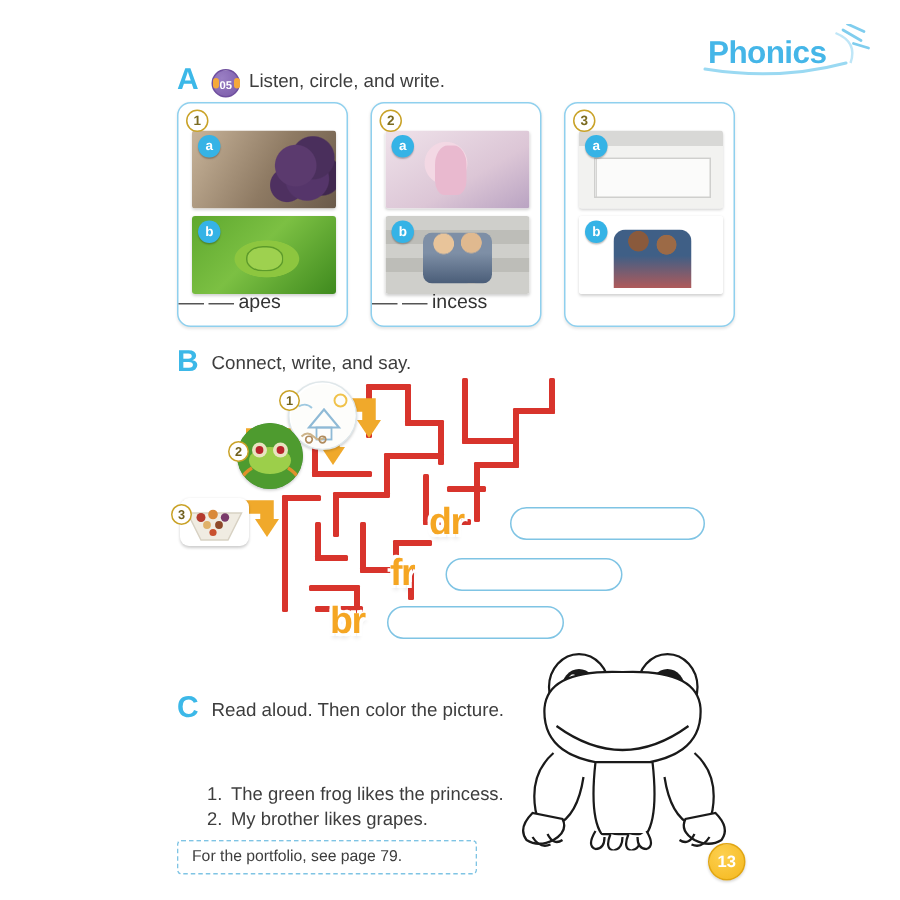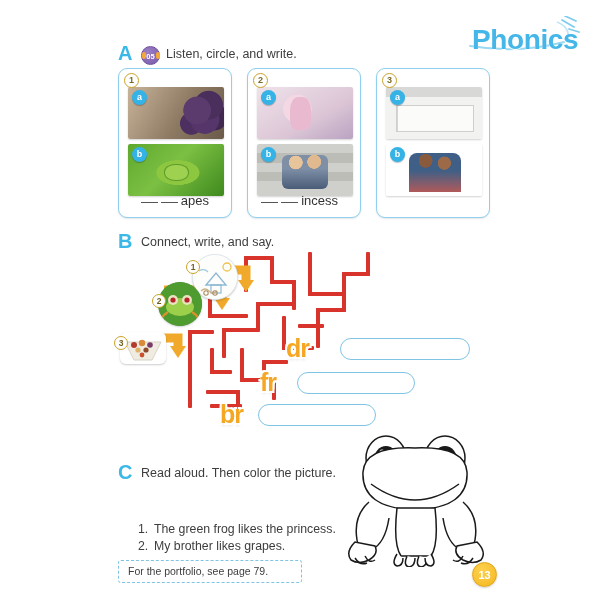--- a/index.html
+++ b/index.html
@@ -11,21 +11,21 @@
     overflow: hidden;
     color: #3b3b3b;
   }
 
   
   .logo {
     position: absolute; right: 18px; top: 16px;
     width: 118px; height: 38px;
   }
   .logo-text {
-    font-size: 28px; font-weight: bold; color: #45b6e8;
+    font-size: 21px; font-weight: bold; color: #45b6e8;
     letter-spacing: -0.4px;
     position: absolute; left: 8px; top: 8px;
     text-shadow: 0 1px 0 #ffffff;
   }
   .logo-swoosh { position: absolute; left: 0; top: 0; }
 
   
   .sec-letter {
     font-size: 20px; font-weight: bold; color: #3cb8e8;
     position: absolute;
@@ -74,22 +74,22 @@
   .photo.top { top: 18px; }
   .photo.bot { top: 75px; }
   .ab-tag {
     position: absolute; left: 4px; top: 3px;
     width: 15px; height: 15px; border-radius: 50%;
     background: #35b3e6; color: #fff; font-size: 9px; font-weight: bold;
     text-align: center; line-height: 15px; z-index: 4;
     box-shadow: 0 1px 1px rgba(0,0,0,0.25);
   }
   .card-word {
-    position: absolute; left: 0; right: 22px; bottom: 9px;
-    text-align: right; font-size: 13px; color: #333;
+    position: absolute; left: 0; right: 6px; bottom: 9px;
+    font-size: 13px; color: #333;
   }
   .card-word .blank {
     display: inline-block; width: 17px;
     border-bottom: 1.6px solid #555; margin-right: 3px;
     vertical-align: 2px;
   }
 
   
   .art { position: absolute; inset: 0; }
   .art-grapes { background:
@@ -169,21 +169,21 @@
   .c-list { position: absolute; font-size: 12.3px; color: #3d3d3d; margin-top: 36px; }
   .c-item { position: relative; height: 17px; white-space: nowrap; }
   .c-item .n { display: inline-block; width: 16px; }
 
   
   .frog-art { position: absolute; left: 345px; top: 432px; }
 
   
   .portfolio {
     position: absolute; left: 118px; top: 560px;
-    width: 184px; height: 23px;
+    width: 200px; height: 23px;
     border: 1.3px dashed #7fc4e4; border-radius: 3px;
     background: #fff;
     font-size: 10.5px; color: #3d3d3d;
     line-height: 21px; padding-left: 9px;
   }
   .pagenum {
     position: absolute; left: 472px; top: 562px;
     width: 25px; height: 25px; border-radius: 50%;
     background: radial-gradient(circle at 38% 30%, #fdd04f, #f5b81e);
     border: 1px solid #e0a512;

